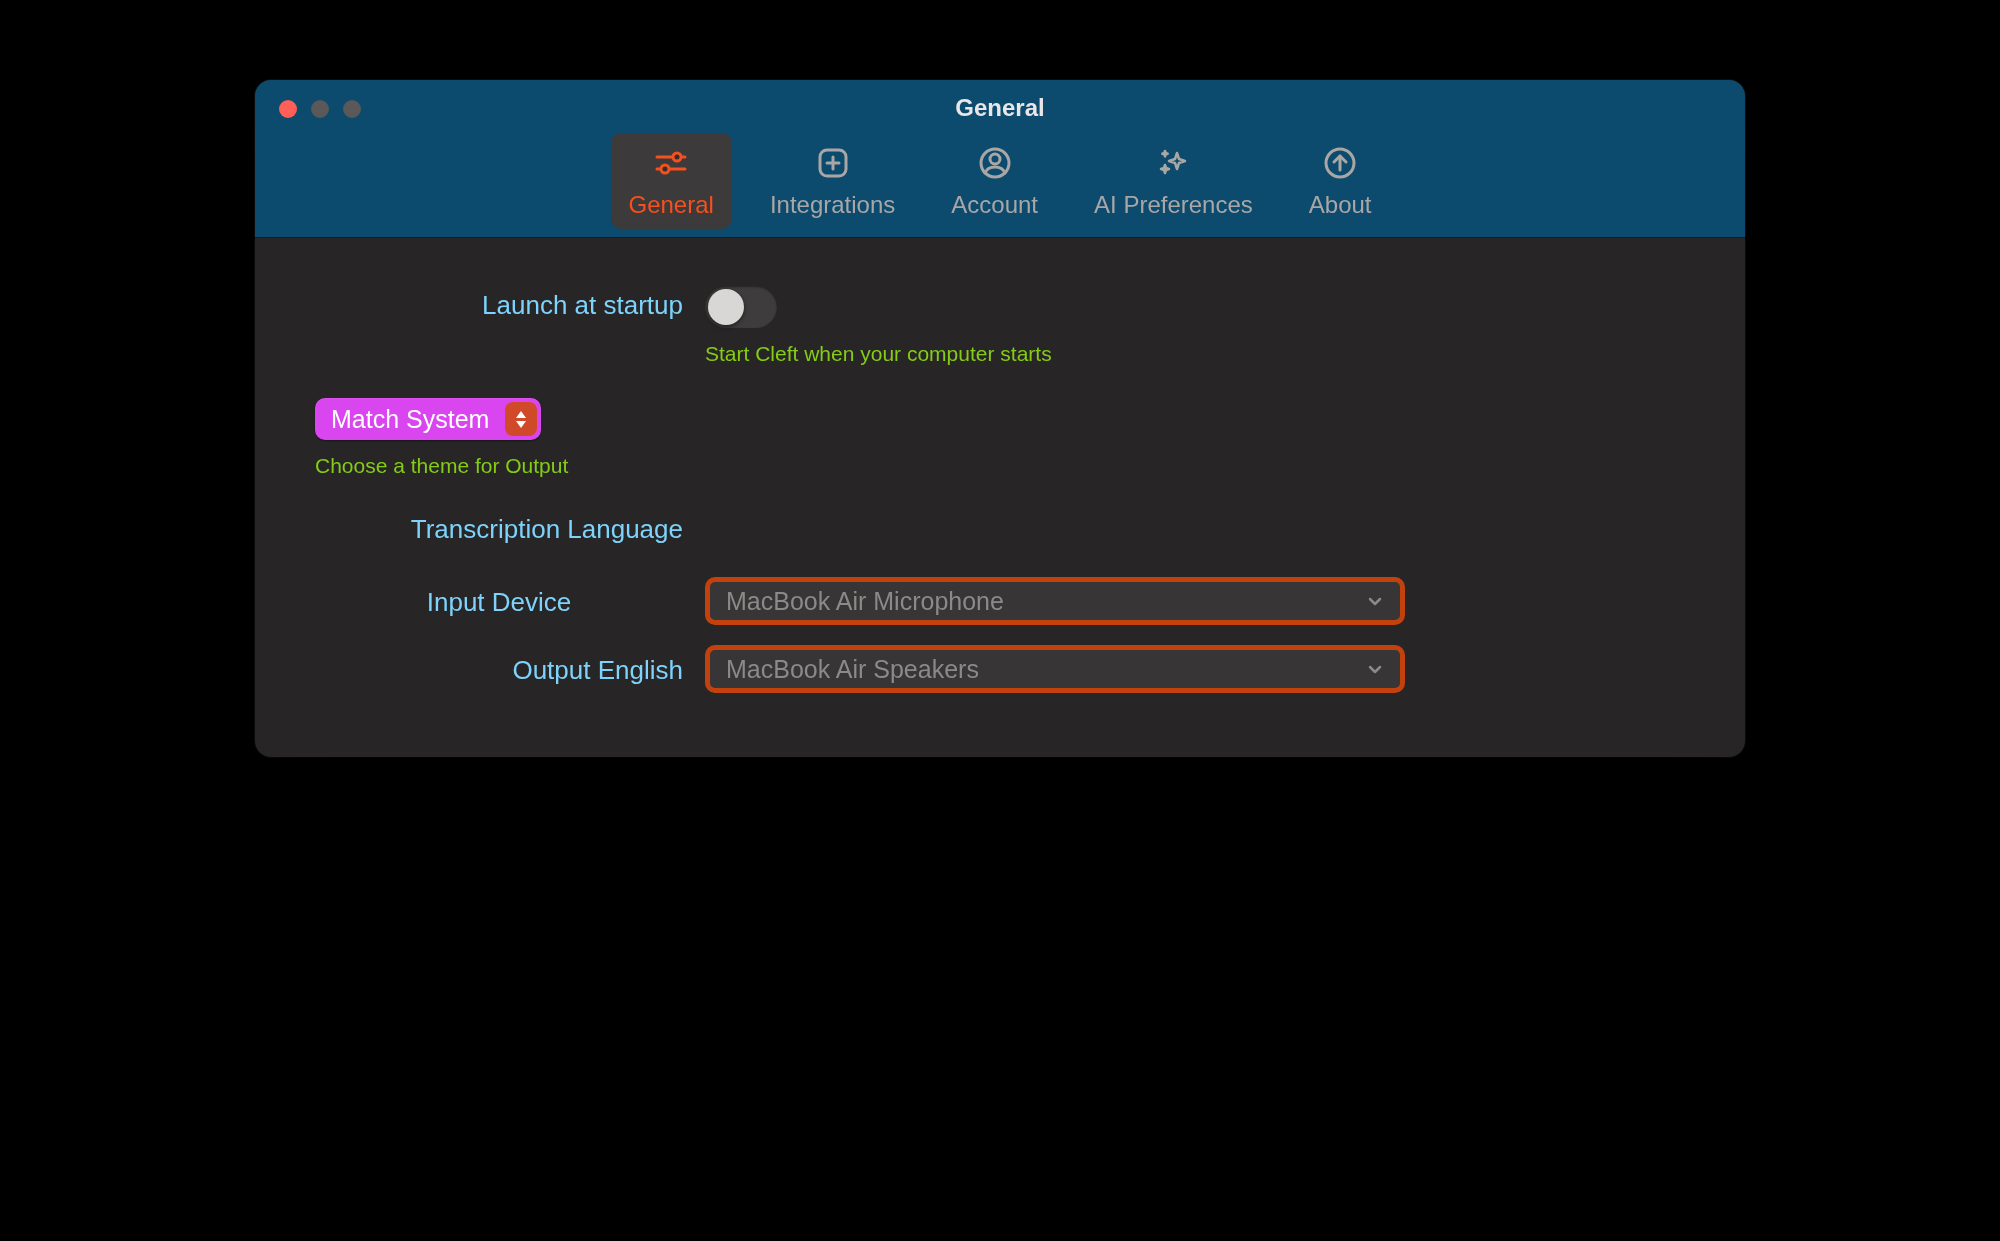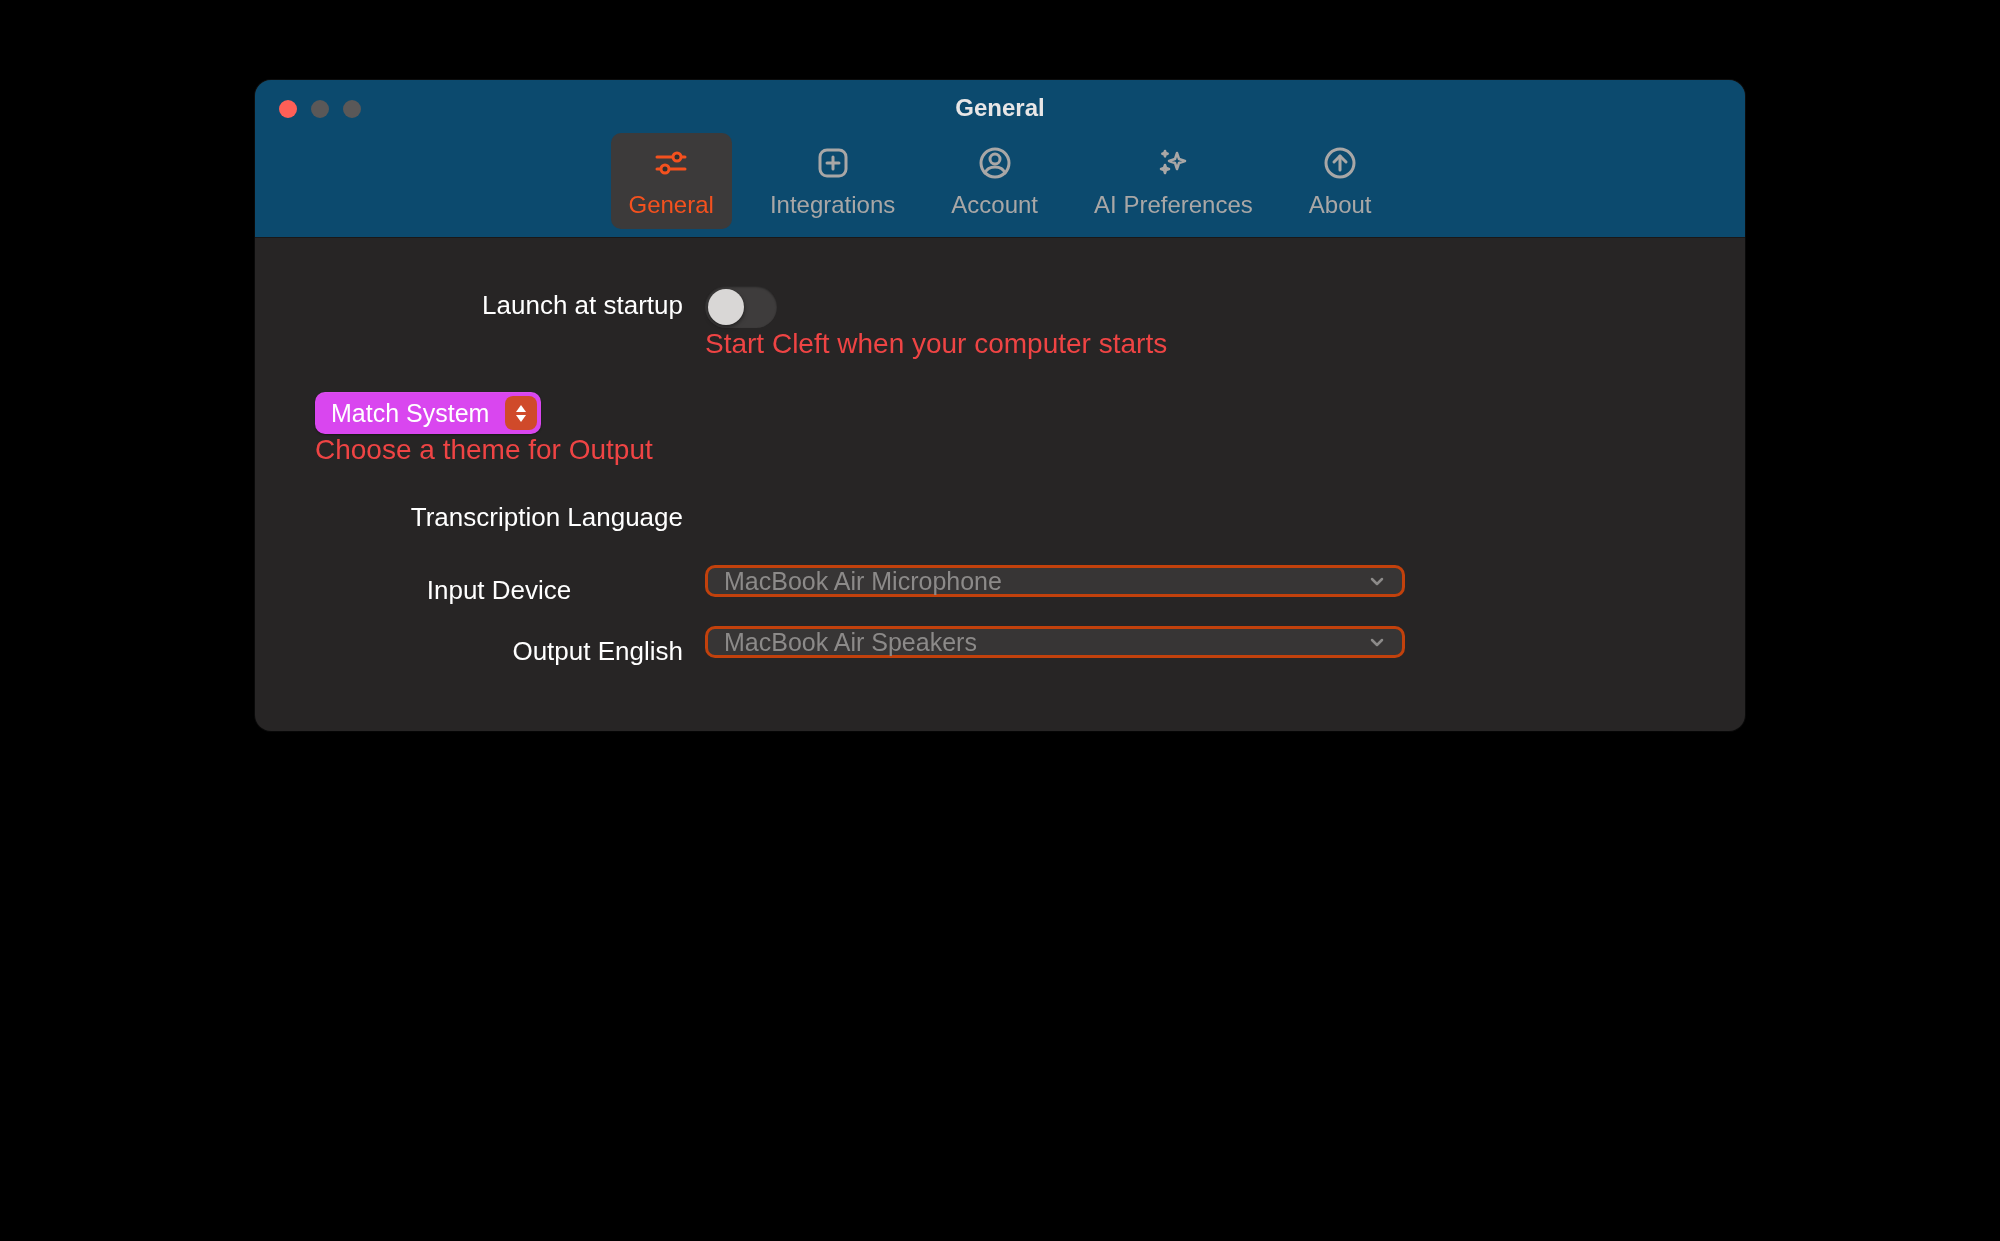--- a/index.html
+++ b/index.html
@@ -95,30 +95,31 @@
   }
   .row {
     display: flex;
     align-items: flex-start;
     margin-bottom: 32px;
   }
   .row-label {
     width: 390px;
     text-align: right;
     padding-right: 22px;
-    color: #ffffff;
+    color: #7dd3fc;
     font-size: 26px;
     padding-top: 4px;
   }
   .row-control {
     flex: 1;
   }
   .description {
-    color: #ef4444;
-    font-size: 28px;
+    color: #84cc16;
+    font-size: 21px;
+    margin-top: 14px;
   }
   
   .toggle {
     width: 72px;
     height: 42px;
     background: #3e3c3c;
     border-radius: 21px;
     position: relative;
     box-shadow: inset 0 1px 2px rgba(0,0,0,0.4);
     cursor: pointer;
@@ -159,23 +160,23 @@
     flex-direction: column;
     align-items: center;
     justify-content: center;
     margin-right: 4px;
     gap: 1px;
   }
   .popup-arrows svg { display:block; }
   
   .wide-select {
     width: 700px;
-    height: 32px;
+    height: 48px;
     background: #373535;
-    border: 3px solid #c2410c;
+    border: 5px solid #c2410c;
     border-radius: 10px;
     display: flex;
     align-items: center;
     padding: 0 16px;
     color: #8c8a89;
     font-size: 25px;
     cursor: pointer;
     justify-content: space-between;
   }
   .wide-select .chev {

